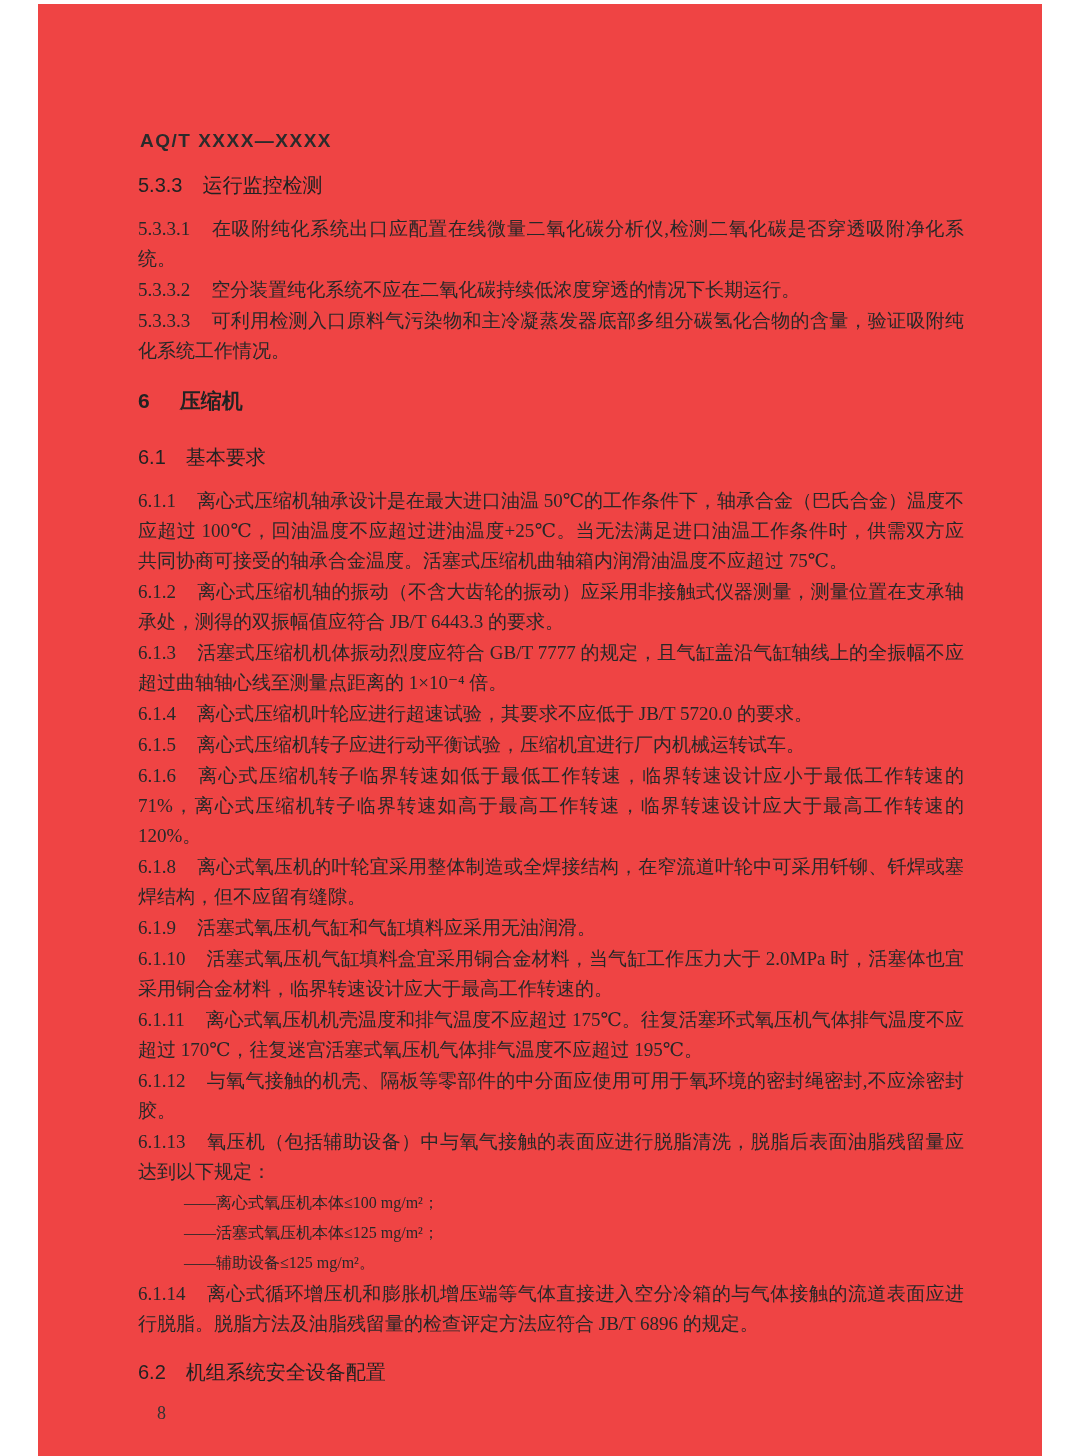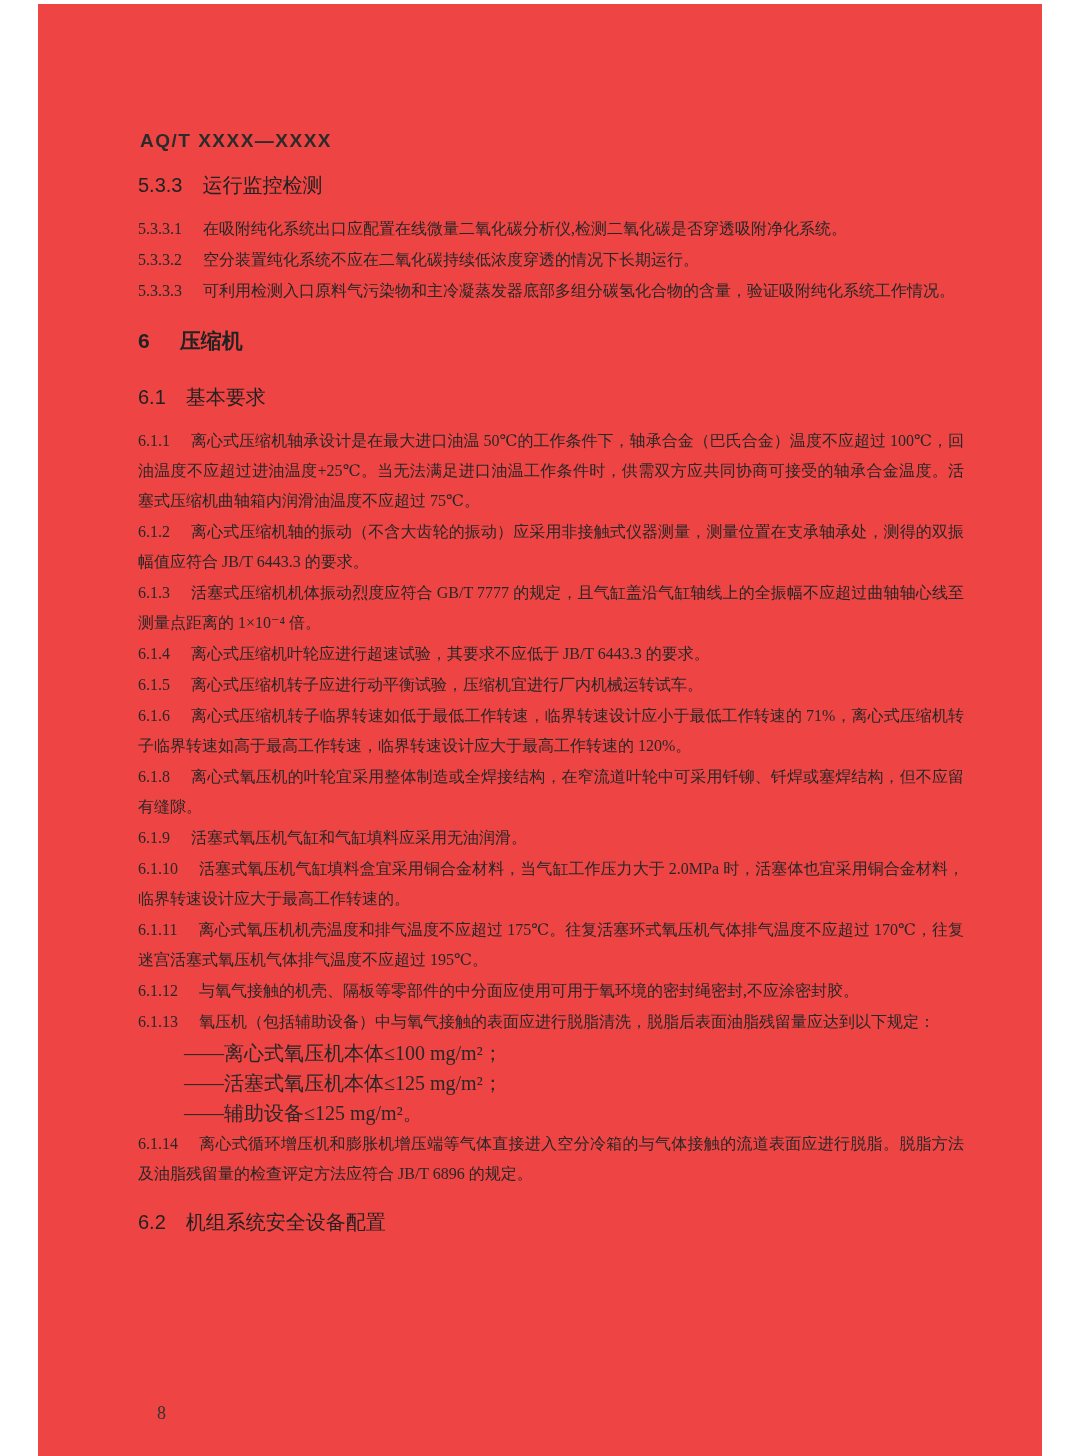--- a/index.html
+++ b/index.html
@@ -40,28 +40,28 @@
   h3.section {
     font-family: "Liberation Sans", "DejaVu Sans", sans-serif;
     font-weight: normal;
     font-size: 20px;
     line-height: 26px;
     margin: 20px 0 16px 0;
     color: #222;
   }
   h3.section .num { margin-right: 20px; }
   p.para {
-    font-size: 16px;
+    font-size: 19px;
     line-height: 30px;
     margin: 1px 0;
     text-align: justify;
   }
   p.para .num { margin-right: 21px; }
   p.dash {
-    font-size: 20px;
+    font-size: 16px;
     line-height: 30px;
     margin: 0;
     padding-left: 46px;
     text-align: left;
   }
   .page-num {
     position: absolute;
     left: 119px;
     top: 1398px;
     font-size: 18px;
@@ -87,21 +87,21 @@
   <h2 class="chapter"><span class="num">6</span><span>压缩机</span></h2>
 
   <h3 class="section"><span class="num">6.1</span><span>基本要求</span></h3>
 
   <p class="para"><span class="num">6.1.1</span><span>离心式压缩机轴承设计是在最大进口油温 50℃的工作条件下，轴承合金（巴氏合金）温度不应超过 100℃，回油温度不应超过进油温度+25℃。当无法满足进口油温工作条件时，供需双方应共同协商可接受的轴承合金温度。活塞式压缩机曲轴箱内润滑油温度不应超过 75℃。</span></p>
 
   <p class="para"><span class="num">6.1.2</span><span>离心式压缩机轴的振动（不含大齿轮的振动）应采用非接触式仪器测量，测量位置在支承轴承处，测得的双振幅值应符合 JB/T 6443.3 的要求。</span></p>
 
   <p class="para"><span class="num">6.1.3</span><span>活塞式压缩机机体振动烈度应符合 GB/T 7777 的规定，且气缸盖沿气缸轴线上的全振幅不应超过曲轴轴心线至测量点距离的 1×10⁻⁴ 倍。</span></p>
 
-  <p class="para"><span class="num">6.1.4</span><span>离心式压缩机叶轮应进行超速试验，其要求不应低于 JB/T 6443.3 的要求。</span></p>
+  <p class="para"><span class="num">6.1.4</span><span>离心式压缩机叶轮应进行超速试验，其要求不应低于 JB/T 5720.0 的要求。</span></p>
 
   <p class="para"><span class="num">6.1.5</span><span>离心式压缩机转子应进行动平衡试验，压缩机宜进行厂内机械运转试车。</span></p>
 
   <p class="para"><span class="num">6.1.6</span><span>离心式压缩机转子临界转速如低于最低工作转速，临界转速设计应小于最低工作转速的 71%，离心式压缩机转子临界转速如高于最高工作转速，临界转速设计应大于最高工作转速的 120%。</span></p>
 
 
   <p class="para"><span class="num">6.1.8</span><span>离心式氧压机的叶轮宜采用整体制造或全焊接结构，在窄流道叶轮中可采用钎铆、钎焊或塞焊结构，但不应留有缝隙。</span></p>
 
   <p class="para"><span class="num">6.1.9</span><span>活塞式氧压机气缸和气缸填料应采用无油润滑。</span></p>
 

